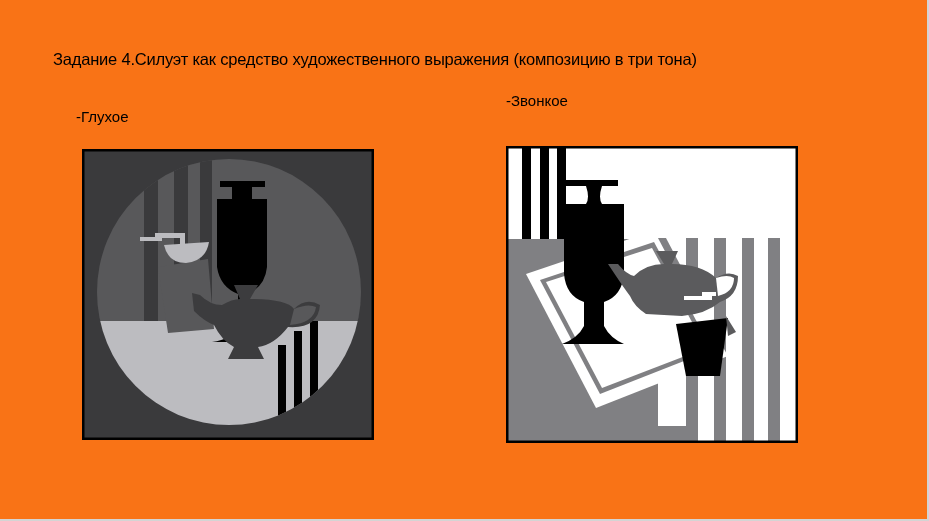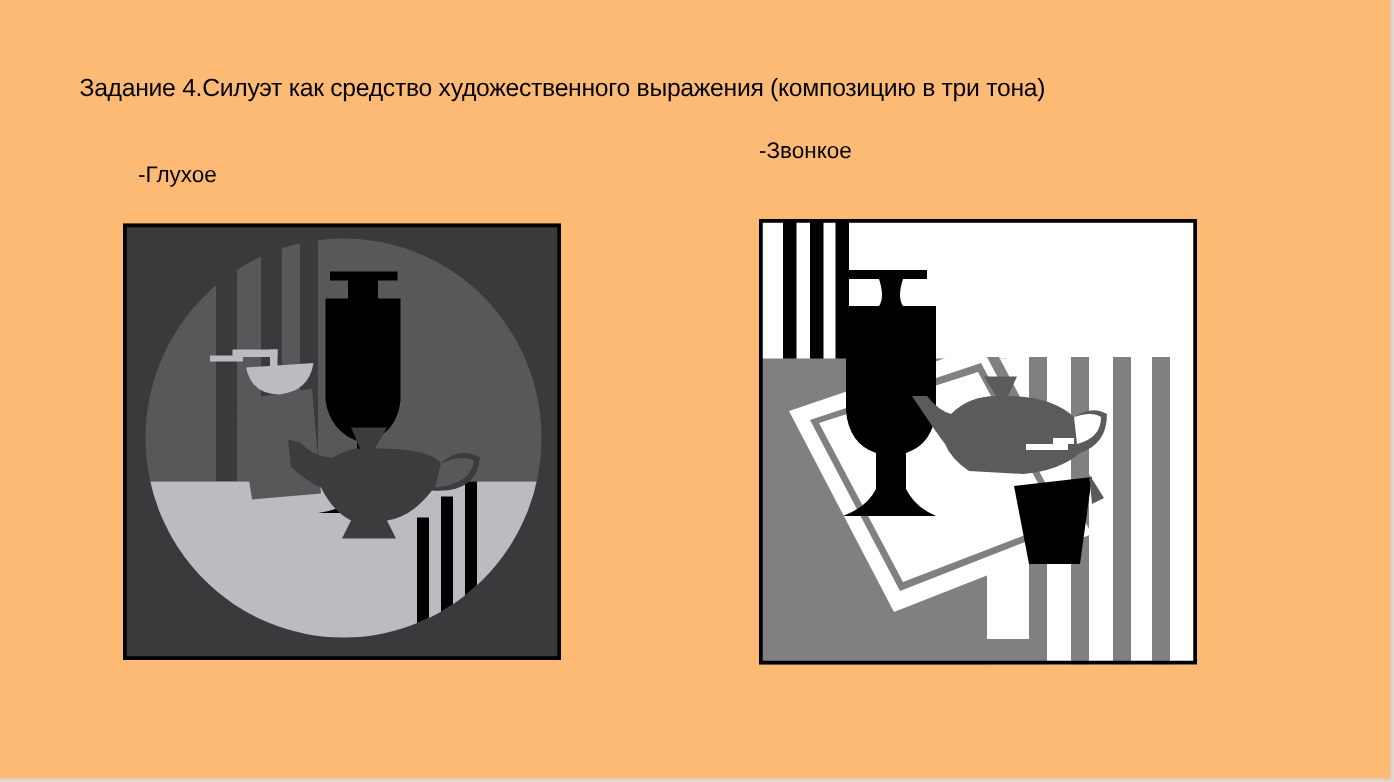--- a/index.html
+++ b/index.html
@@ -1,20 +1,20 @@
 <!DOCTYPE html>
 <html><head>
 <meta charset="utf-8">
 <style>
   html, body { margin: 0; padding: 0; background: #ffffff; }
   body { width: 929px; height: 521px; position: relative; overflow: hidden; font-family: "Liberation Sans", sans-serif; }
-  .slide { position: absolute; left: 0; top: 0; width: 927px; height: 519px; background: #fdba74; border-right: 2px solid #d4d4d4; border-bottom: 2px solid #d4d4d4; }
+  .slide { position: absolute; left: 0; top: 0; width: 927px; height: 519px; background: #f97316; border-right: 2px solid #d4d4d4; border-bottom: 2px solid #d4d4d4; }
   .title { position: absolute; left: 53px; top: 50px; font-size: 16.5px; color: #000; white-space: nowrap; letter-spacing: -0.2px; }
   .label { position: absolute; font-size: 15px; color: #000; white-space: nowrap; }
-  .label-left { left: 92px; top: 108px; }
+  .label-left { left: 76px; top: 108px; }
   .label-right { left: 506px; top: 92px; }
   .art { position: absolute; }
   .art-left { left: 82px; top: 149px; width: 292px; height: 291px; }
   .art-right { left: 506px; top: 146px; width: 292px; height: 297px; }
   .art svg { display: block; width: 100%; height: 100%; }
 </style>
 </head>
 <body>
 
 <div class="slide">

